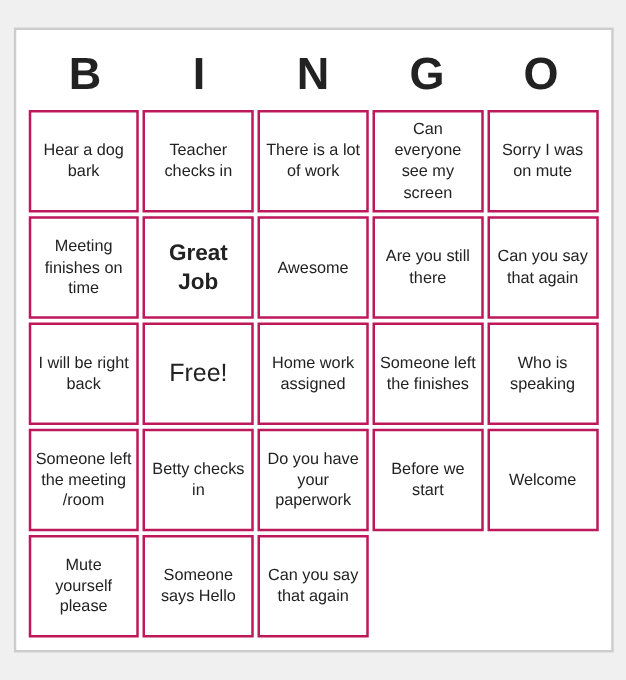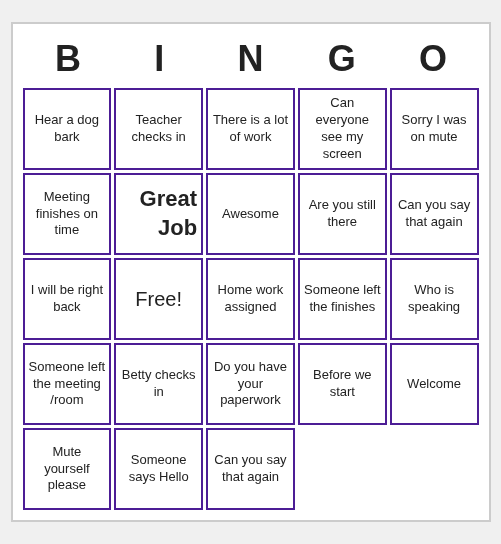--- a/index.html
+++ b/index.html
@@ -28,40 +28,39 @@
       font-weight: bold;
       color: #222;
       padding: 4px 0;
     }
     .bingo-grid {
       display: grid;
       grid-template-columns: repeat(5, 1fr);
       gap: 3px;
     }
     .bingo-cell {
-      border: 2px solid #4c1d95;
+      border: 2px solid #be185d;
       min-height: 82px;
       display: flex;
       align-items: center;
       justify-content: center;
       text-align: center;
       padding: 4px;
       font-size: 13px;
       line-height: 1.3;
       color: #222;
       background: white;
     }
     .bingo-cell.free {
       font-size: 20px;
       font-weight: normal;
     }
     .bingo-cell.bold-text {
-      font-size: 22px;
+      font-size: 18px;
       font-weight: bold;
-      text-align: right;
     }
   </style>
 </head>
 <body>
 
 <div class="bingo-card">
   <div class="bingo-header">
   <div class="bingo-letter">B</div>
       <div class="bingo-letter">I</div>
       <div class="bingo-letter">N</div>

